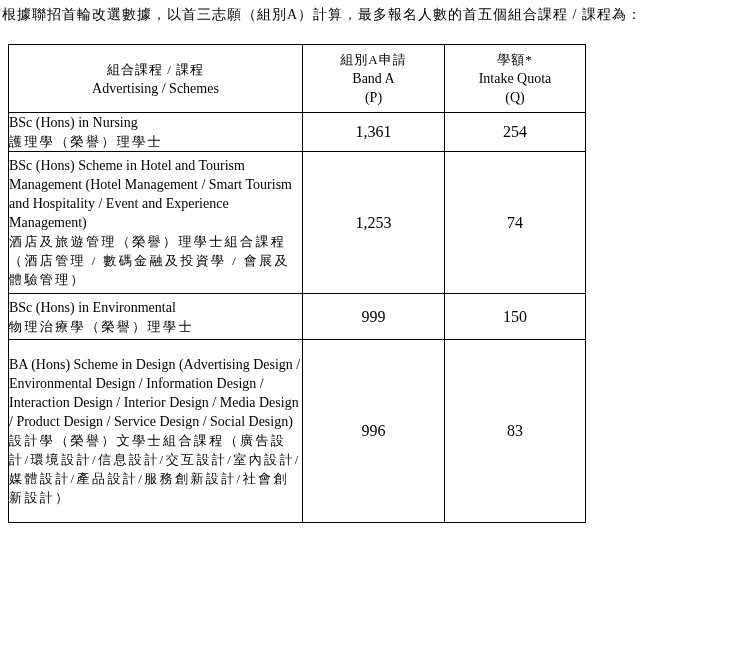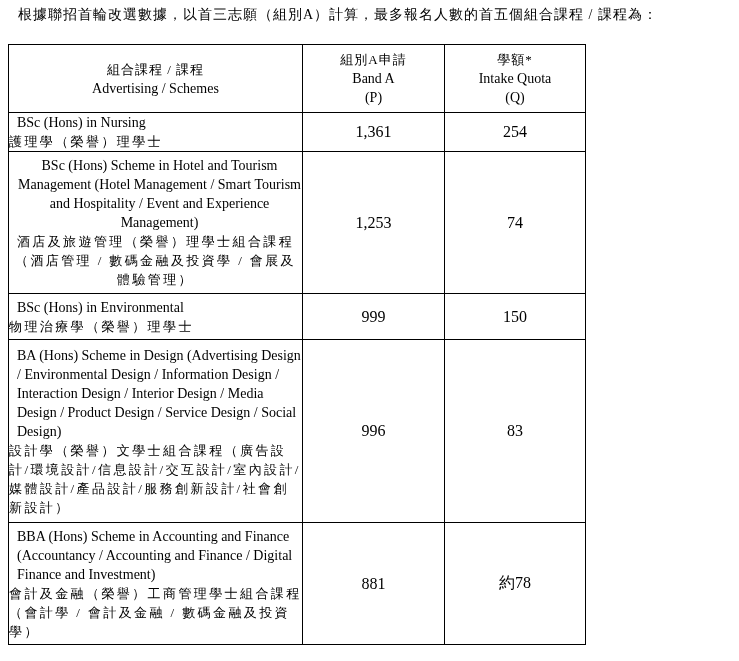--- a/index.html
+++ b/index.html
@@ -10,21 +10,21 @@
     body {
       width: 739px;
       height: 661px;
       position: relative;
       overflow: hidden;
       font-family: "Liberation Serif", "DejaVu Serif", serif;
       color: #000000;
     }
     .intro {
       position: absolute;
-      left: 18px;
+      left: 2px;
       top: 6px;
       font-size: 14px;
       line-height: 18px;
       letter-spacing: 1px;
       white-space: nowrap;
     }
     table.data {
       position: absolute;
       left: 8px;
       top: 44px;
@@ -50,33 +50,33 @@
       font-size: 13px;
       letter-spacing: 1px;
     }
     th.h1 { height: 67px; }
     td.prog {
       font-size: 14px;
       line-height: 19px;
       padding: 1px 6px 1px 6px;
       text-align: left;
     }
-    td.prog .en { display: block; margin-left: 8px; }
+    td.prog .en { display: block; }
     td.prog .zh {
       display: block;
       font-size: 13px;
       letter-spacing: 2.4px;
       line-height: 19px;
     }
     td.num {
       text-align: center;
       font-size: 16px;
     }
     .r1 td { height: 38px; }
-    .r2 td { height: 141px; text-align: center; }
+    .r2 td { height: 141px; }
     .r3 td { height: 45px; }
     .r4 td { height: 182px; }
     .r5 td { height: 121px; }
   </style>
 </head>
 <body>
 
 <div class="intro">根據聯招首輪改選數據，以首三志願（組別A）計算，最多報名人數的首五個組合課程 / 課程為：</div>
 
 <table class="data">
@@ -132,22 +132,14 @@
 
   <tr class="r4">
     <td class="prog">
       <span class="en">BA (Hons) Scheme in Design (Advertising Design / Environmental Design / Information Design / Interaction Design / Interior Design / Media Design / Product Design / Service Design / Social Design)</span>
       <span class="zh">設計學（榮譽）文學士組合課程（廣告設計/環境設計/信息設計/交互設計/室內設計/媒體設計/產品設計/服務創新設計/社會創新設計）</span>
     </td>
     <td class="num">996</td>
     <td class="num">83</td>
   </tr>
 
-  <tr class="r5">
-    <td class="prog">
-      <span class="en">BBA (Hons) Scheme in Accounting and Finance (Accountancy / Accounting and Finance / Digital Finance and Investment)</span>
-      <span class="zh">會計及金融（榮譽）工商管理學士組合課程（會計學 / 會計及金融 / 數碼金融及投資學）</span>
-    </td>
-    <td class="num">881</td>
-    <td class="num">約78</td>
-  </tr>
 </tbody>
   </table>
 
 </body></html>

